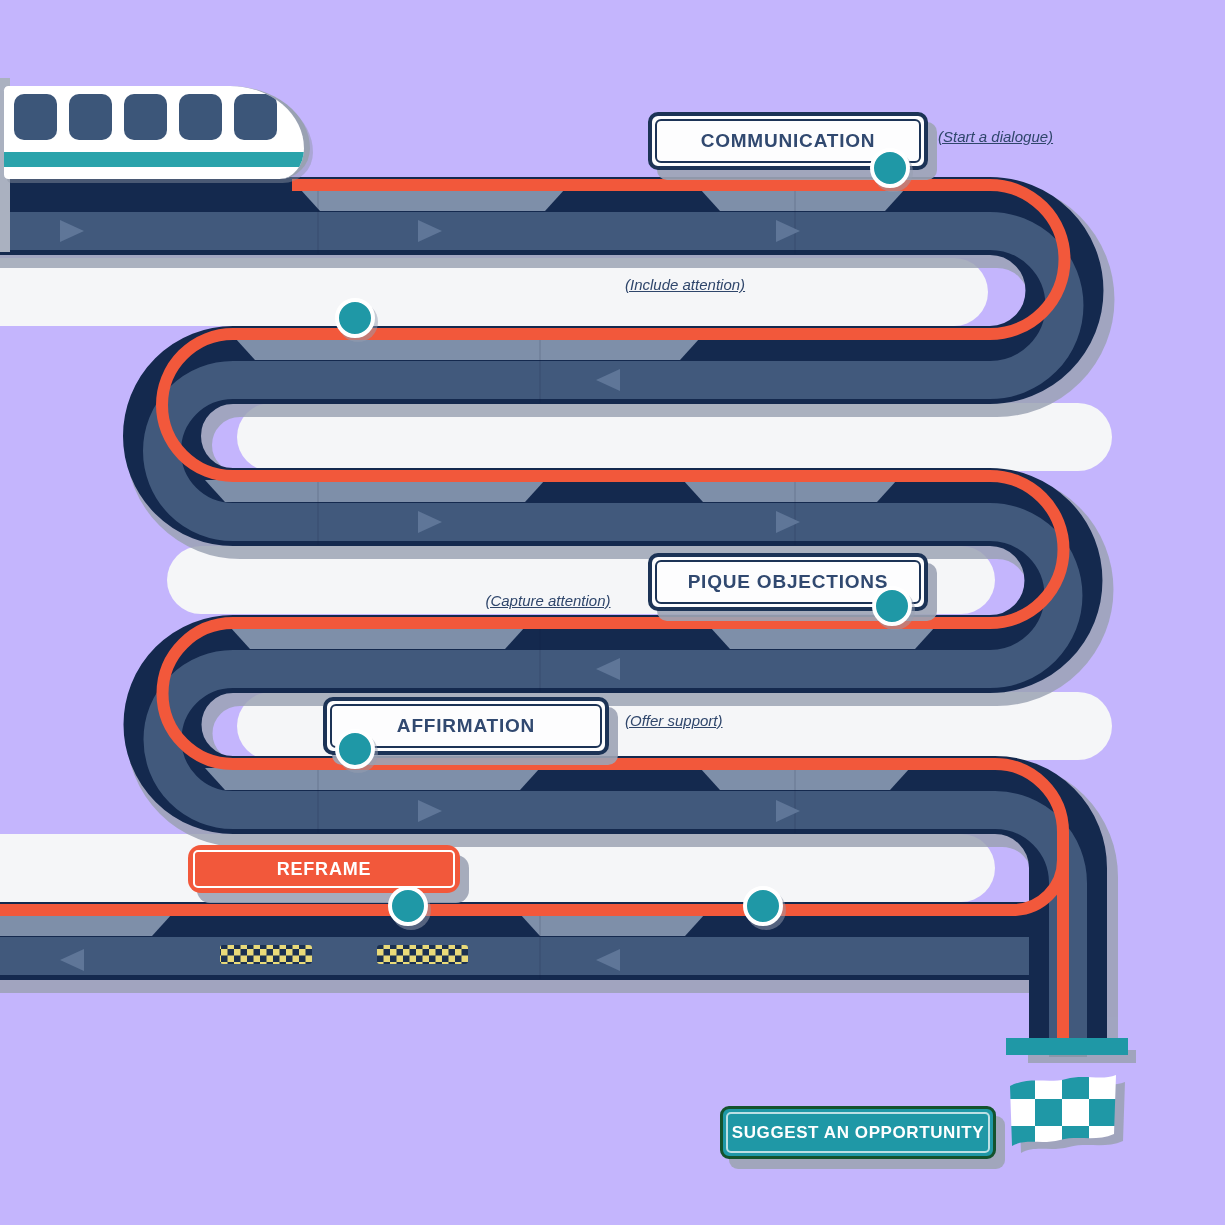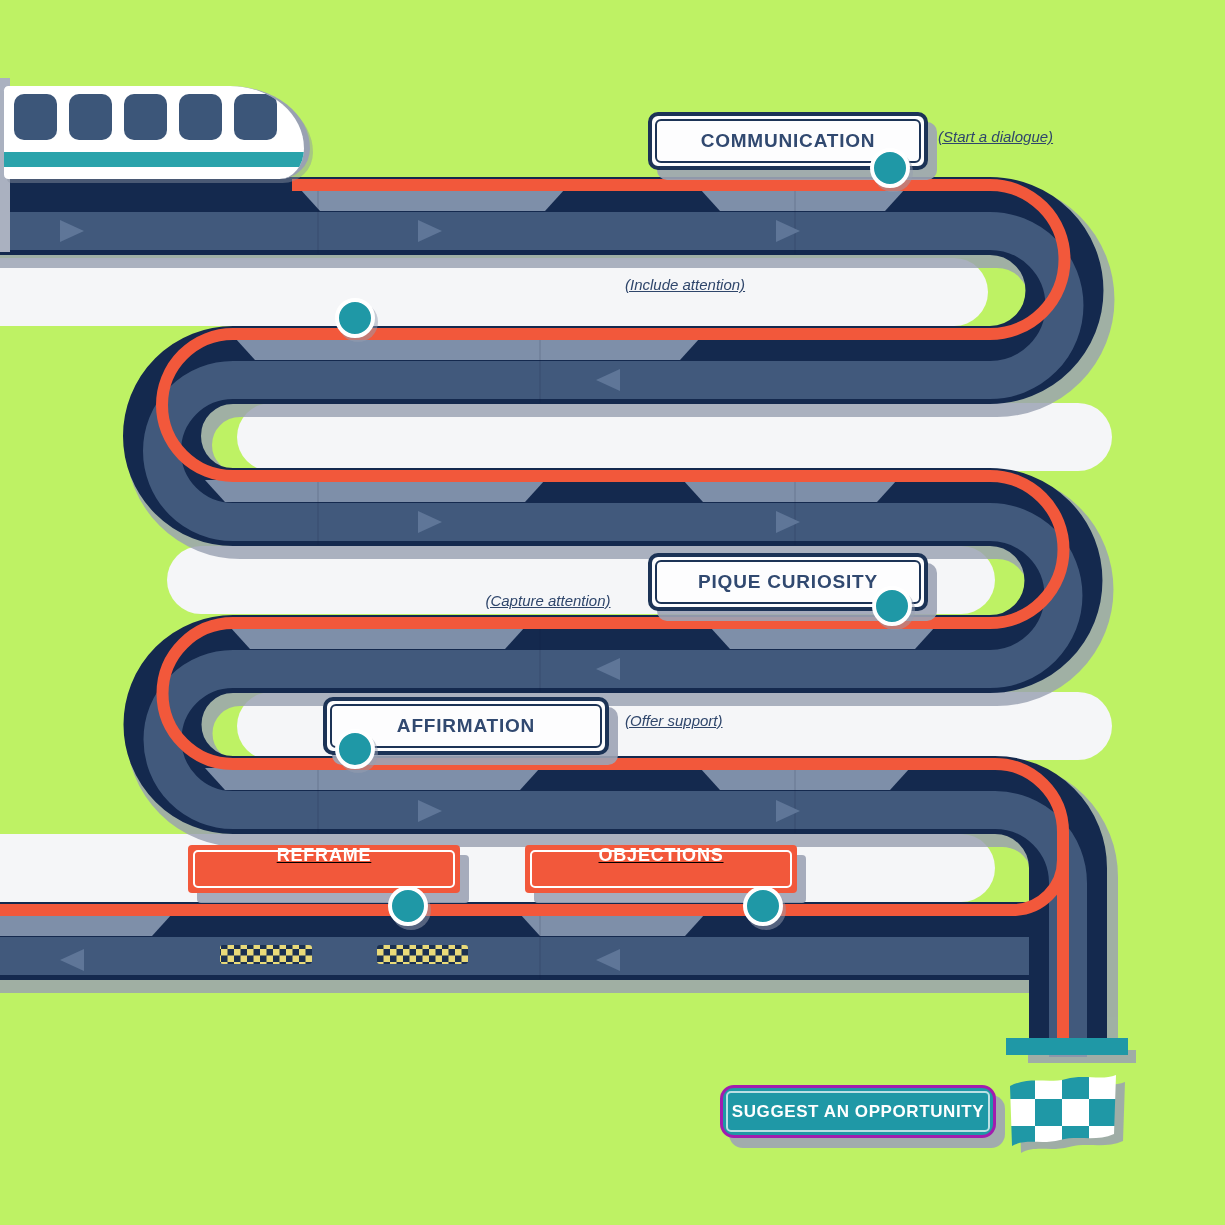--- a/index.html
+++ b/index.html
@@ -1,16 +1,16 @@
 <!DOCTYPE html>
 <html><head>
 <meta charset="utf-8">
 <style>
   html,body{margin:0;padding:0;}
-  .stage{position:relative;width:1225px;height:1225px;background:#bef264;overflow:hidden;
+  .stage{position:relative;width:1225px;height:1225px;background:#c4b5fd;overflow:hidden;
          font-family:"Liberation Sans",sans-serif;}
   .stage svg.road{position:absolute;left:0;top:0;}
 
   
   .train-strip{position:absolute;left:0;top:78px;width:10px;height:174px;background:#aab1c0;}
   .train{position:absolute;left:4px;top:86px;width:300px;height:93px;background:#ffffff;
          border-radius:6px 110px 42px 6px / 6px 86px 42px 6px;overflow:hidden;
          border-right:6px solid #99a1b2;box-shadow:3px 4px 0 rgba(140,148,165,0.45);}
   .t-stripe{position:absolute;left:0;bottom:12px;height:15px;width:100%;background:#2aa3ab;}
   .t-win{position:absolute;top:8px;width:43px;height:46px;background:#3c5679;border-radius:10px;}
@@ -20,30 +20,30 @@
   .label-box{position:absolute;background:#fdfdfe;border:4px solid #1c3356;border-radius:10px;
              box-shadow:9px 10px 0 rgba(157,164,181,0.9);display:flex;align-items:center;justify-content:center;}
   .label-box::before{content:'';position:absolute;inset:3px;border:2px solid #1c3356;border-radius:6px;}
   .label-box span{position:relative;color:#314970;font-weight:bold;font-size:19px;letter-spacing:0.8px;}
   .lb-communication{left:648px;top:112px;width:272px;height:50px;}
   .lb-check{left:323px;top:259px;width:278px;height:50px;}
   .lb-pique{left:648px;top:553px;width:272px;height:50px;}
   .lb-affirmation{left:323px;top:697px;width:278px;height:50px;}
 
   
-  .orange-box{position:absolute;background:#f2583b;border-radius:4px;
-              box-shadow:9px 10px 0 rgba(157,164,181,0.9);display:flex;justify-content:center;text-decoration:underline;}
+  .orange-box{position:absolute;background:#f2583b;border-radius:13px;
+              box-shadow:9px 10px 0 rgba(157,164,181,0.9);display:flex;align-items:center;justify-content:center;}
   .orange-box::before{content:'';position:absolute;inset:5px;border:2px solid #ffffff;border-radius:5px;}
   .orange-box span{position:relative;color:#ffffff;font-weight:bold;font-size:18px;letter-spacing:0.8px;}
   .btn-reframe{left:188px;top:845px;width:272px;height:48px;}
   .btn-objections{left:525px;top:845px;width:272px;height:48px;}
 
   
-  .teal-box{position:absolute;background:#1f98a6;border:3px solid #a21caf;border-radius:14px;
-            box-shadow:9px 10px 0 rgba(157,164,181,0.9);display:flex;align-items:center;justify-content:center;}
+  .teal-box{position:absolute;background:#1f98a6;border:3px solid #14532d;border-radius:9px;
+            box-shadow:9px 10px 0 rgba(157,164,181,0.9);display:flex;align-items:center;justify-content:center;margin-top:21px;}
   .teal-box::before{content:'';position:absolute;inset:3px;border:2px solid rgba(255,255,255,0.7);border-radius:5px;}
   .teal-box span{position:relative;color:#ffffff;font-weight:bold;font-size:17px;letter-spacing:0.6px;}
   .btn-suggest{left:720px;top:1085px;width:270px;height:47px;}
 
   
   .marker{position:absolute;width:32px;height:32px;background:#1f98a6;border:4px solid #ffffff;
           border-radius:50%;box-shadow:3px 4px 0 rgba(150,157,175,0.5);}
   .mk-communication{left:870px;top:148px;}
   .mk-check{left:335px;top:298px;}
   .mk-pique{left:872px;top:586px;}
@@ -165,30 +165,27 @@
     <div class="t-win w3"></div>
     <div class="t-win w4"></div>
     <div class="t-win w5"></div>
     <div class="t-stripe"></div>
   </div>
 
   <div class="label-box lb-communication">
     <span>COMMUNICATION</span>
   </div>
   <div class="label-box lb-pique">
-    <span>PIQUE CURIOSITY</span>
+    <span>PIQUE OBJECTIONS</span>
   </div>
   <div class="label-box lb-affirmation">
     <span>AFFIRMATION</span>
   </div>
   <div class="orange-box btn-reframe">
     <span>REFRAME</span>
-  </div>
-  <div class="orange-box btn-objections">
-    <span>OBJECTIONS</span>
   </div>
   <div class="teal-box btn-suggest">
     <span>SUGGEST AN OPPORTUNITY</span>
   </div>
 
   <div class="note nt-communication">(Start a dialogue)</div>
   <div class="note nt-check">(Include attention)</div>
   <div class="note nt-pique">(Capture attention)</div>
   <div class="note nt-affirmation">(Offer support)</div>
 

